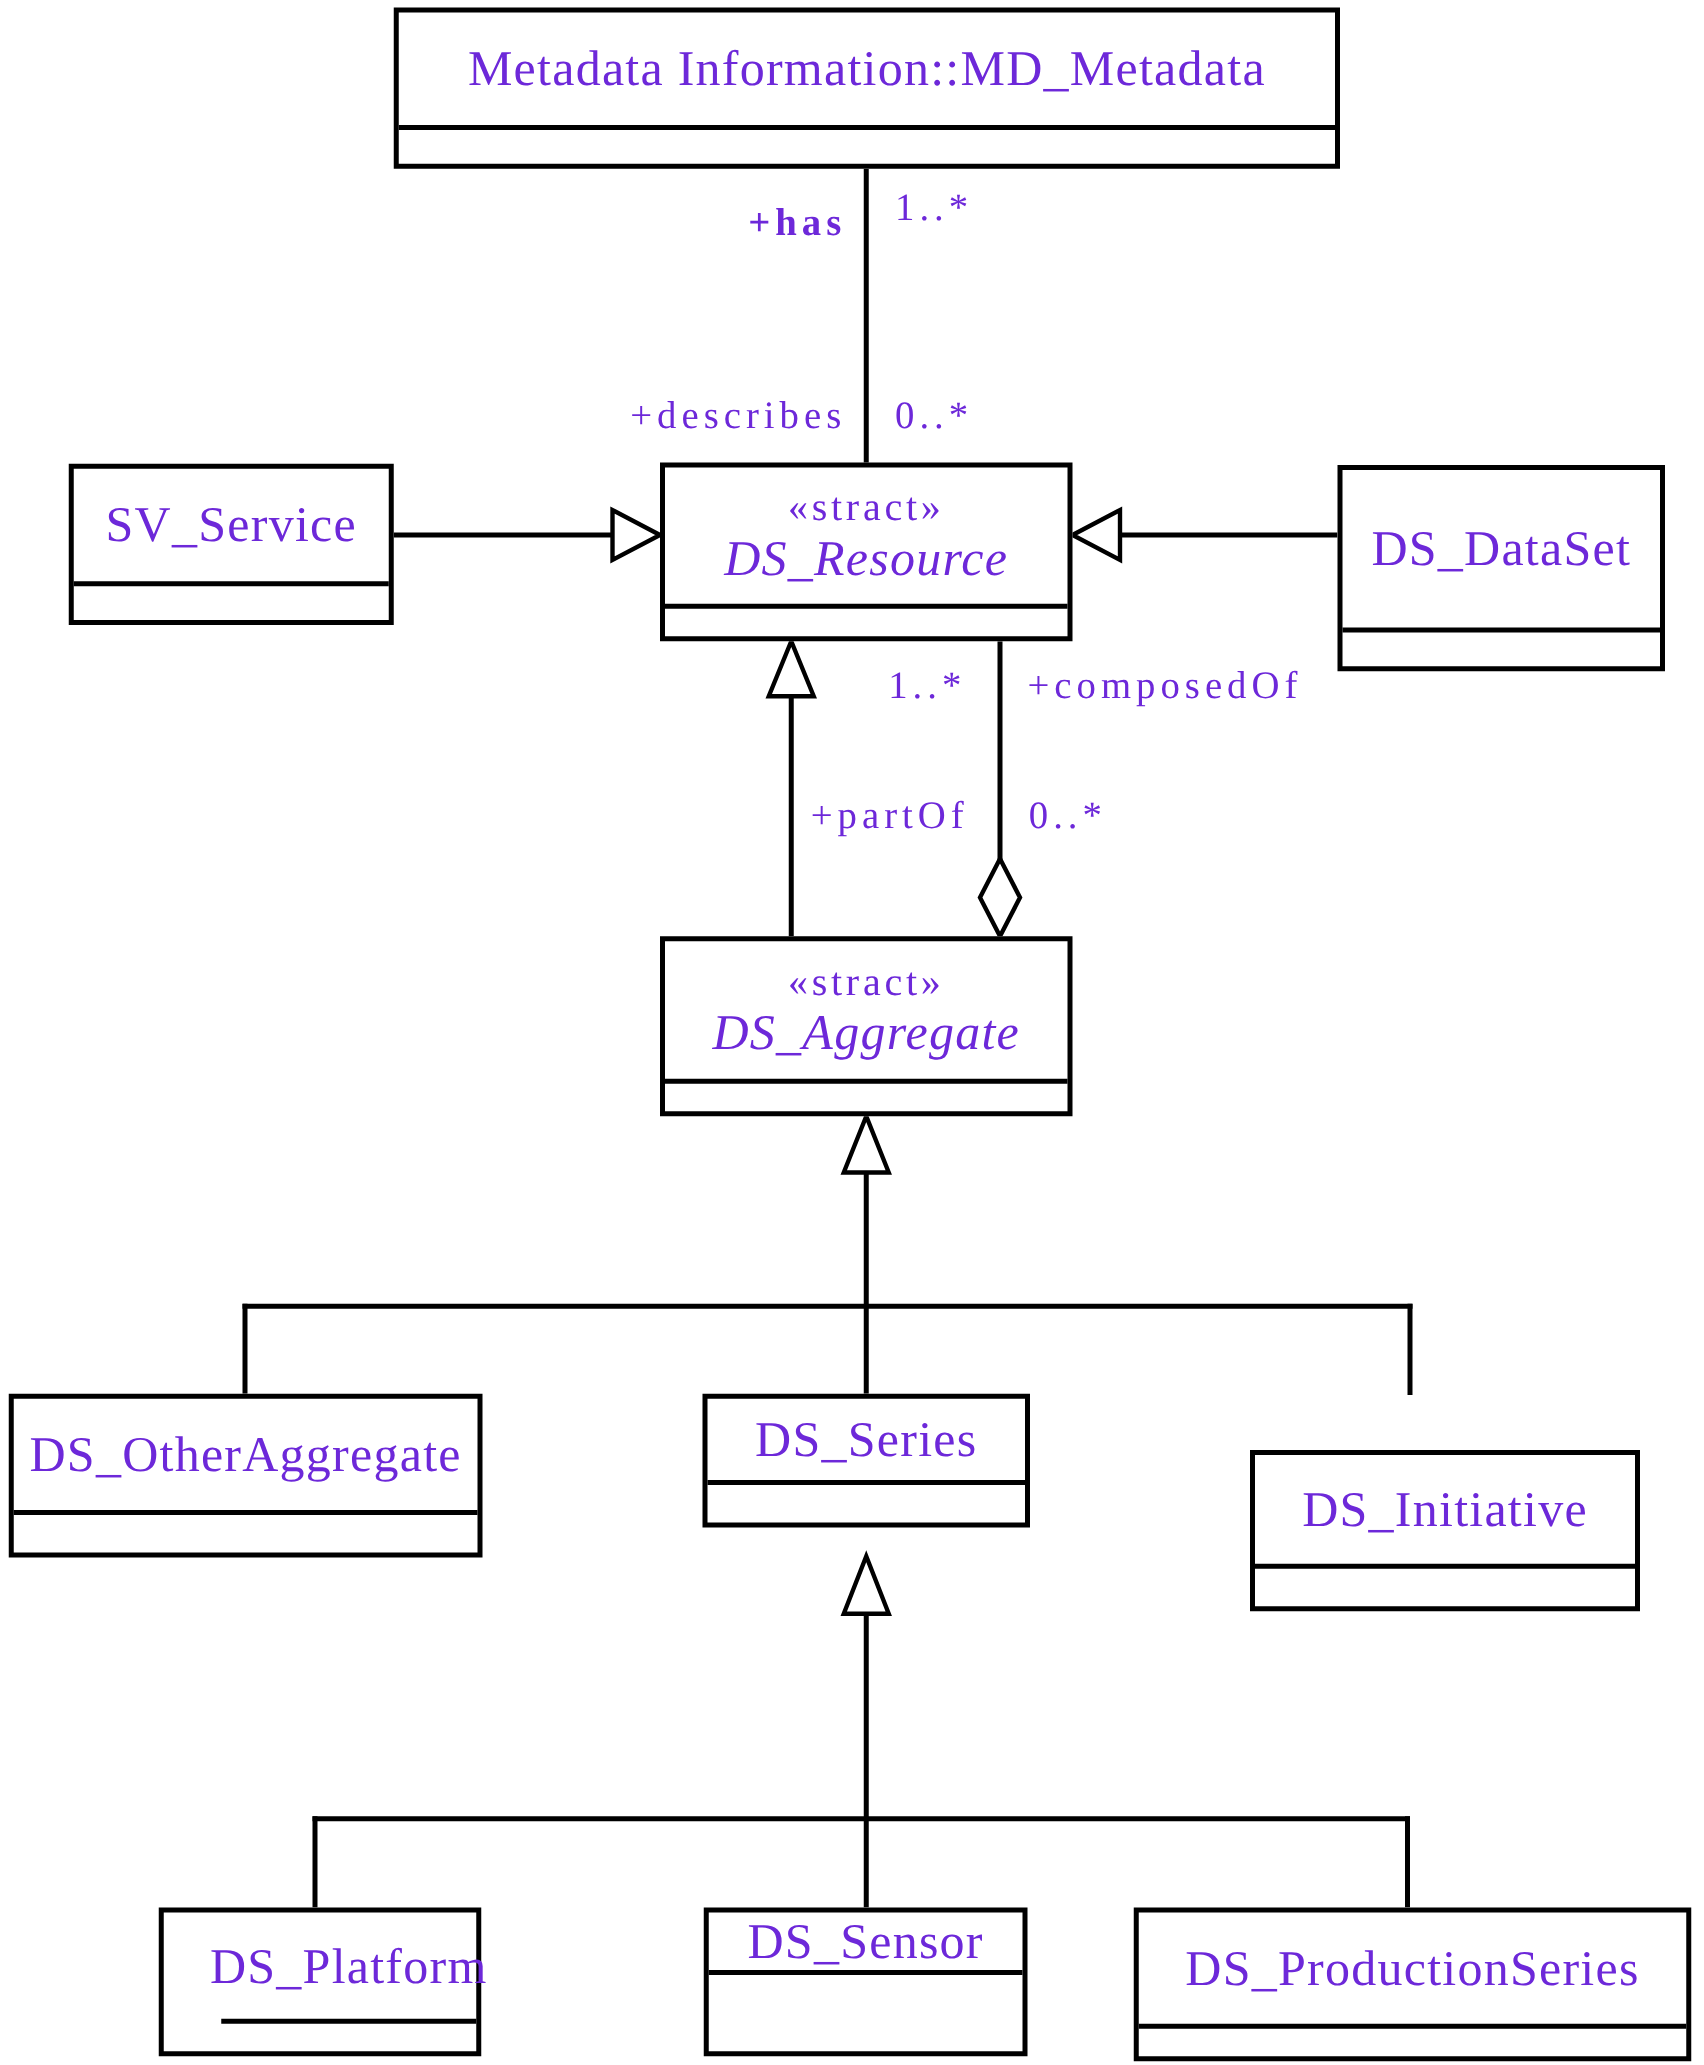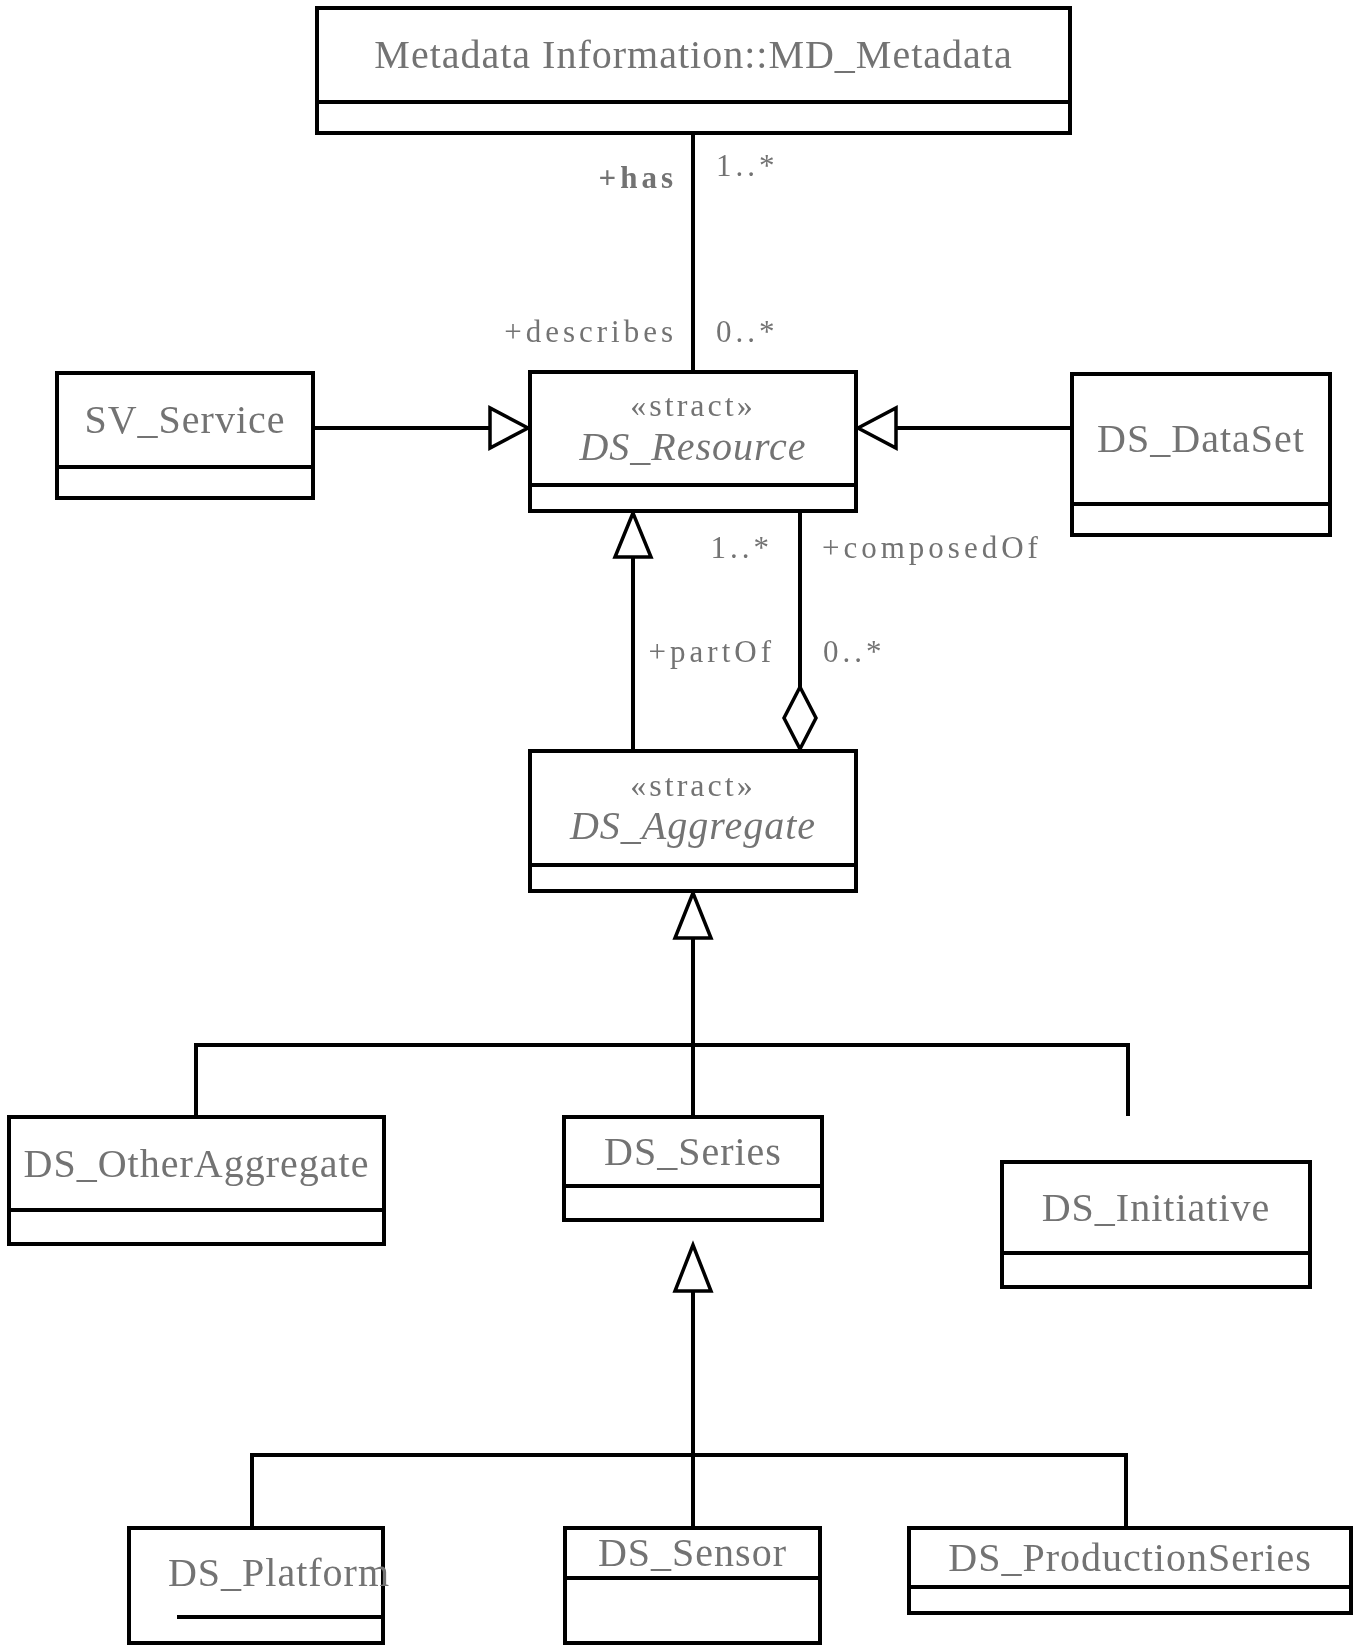--- a/index.html
+++ b/index.html
@@ -2,21 +2,21 @@
 <html><head>
 <meta charset="utf-8">
 <style>
   html, body { margin:0; padding:0; background:#ffffff; }
   #canvas {
     position: relative;
     width: 1363px;
     height: 1652px;
     background: #ffffff;
     font-family: "Liberation Serif", serif;
-    color: #737373;
+    color: #6d28d9;
     overflow: hidden;
   }
   #connectors {
     position: absolute;
     left: 0; top: 0;
     width: 1363px; height: 1652px;
   }
   .uml-class {
     position: absolute;
     box-sizing: border-box;
@@ -62,21 +62,21 @@
   #ds_otheraggregate  { left:7px;    top:1115px; width:379px; height:131px; }
   #ds_otheraggregate .attr-compartment  { height:30px; }
   #ds_series          { left:562px;  top:1115px; width:262px; height:107px; }
   #ds_series .attr-compartment          { height:30px; }
   #ds_initiative      { left:1000px; top:1124px; width:312px; height:129px;margin-top:36px; }
   #ds_initiative .attr-compartment      { height:30px; }
   #ds_platform        { left:127px;  top:1526px; width:258px; height:119px;padding-left:46px; }
   #ds_platform .attr-compartment        { height:22px; }
   #ds_sensor          { left:563px;  top:1526px; width:259px; height:119px;gap:39px; }
   #ds_sensor .attr-compartment          { height:22px; }
-  #ds_productionseries{ left:907px;  top:1526px; width:446px; height:89px; }
+  #ds_productionseries{ left:907px;  top:1526px; width:446px; height:123px; }
   #ds_productionseries .attr-compartment{ height:22px; }
 
   .assoc-label {
     position: absolute;
     font-size: 31px;
     letter-spacing: 4px;
     white-space: nowrap;
     line-height: 36px;
   }
   #label-has            { right:686px; top:160px; text-align:left;font-weight:bold; }

